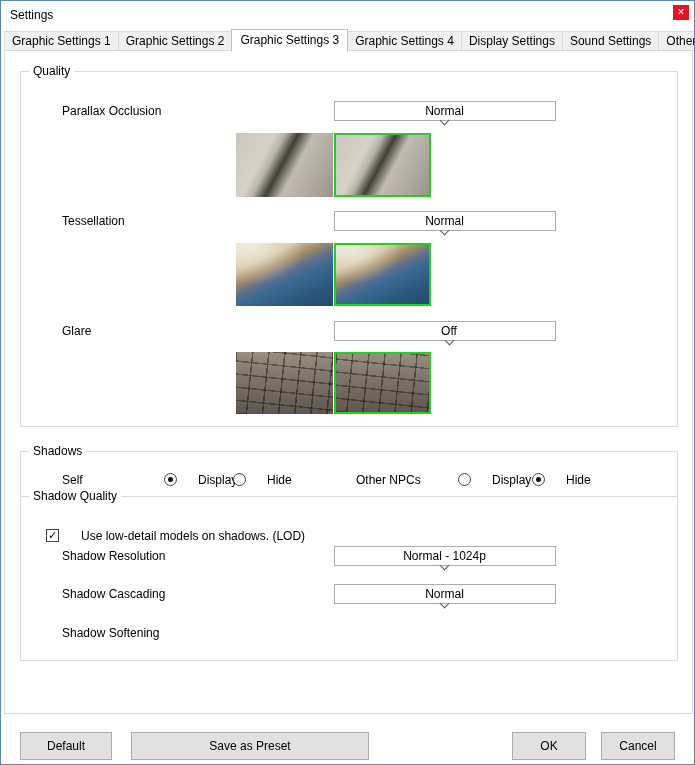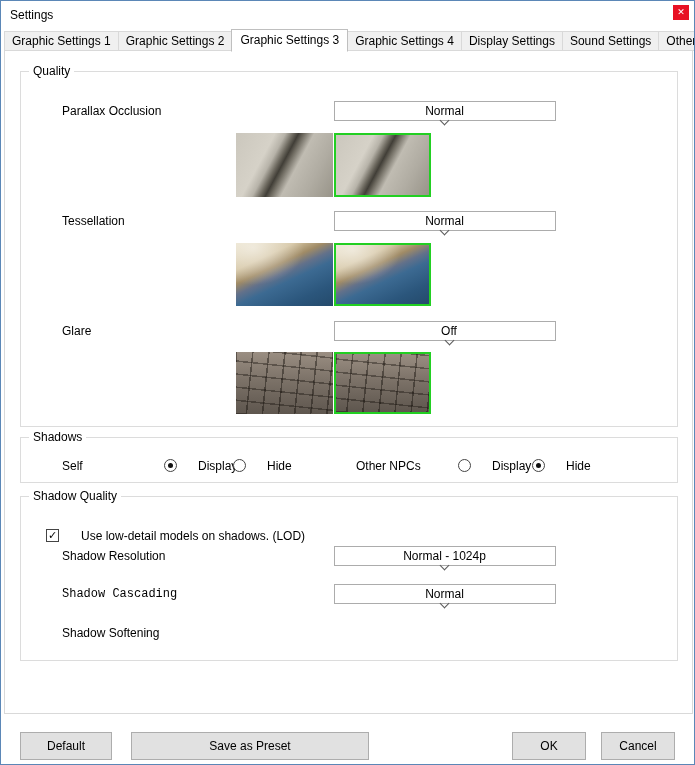--- a/index.html
+++ b/index.html
@@ -53,21 +53,21 @@
   .panel {
     position: absolute; left: 3px; top: 49px; width: 689px; height: 664px;
     border: 1px solid #d9d9d9; background: #fff; z-index: 2;
   }
   .groupbox { position: absolute; border: 1px solid #dcdcdc; background: #fff; }
   .gb-label {
     position: absolute; top: -7px; left: 8px;
     background: #fff; padding: 0 4px; font-size: 12px; line-height: 13px;
   }
   .gb-general   { left: 15px; top: 20px;  width: 658px; height: 356px; }
-  .gb-shadows   { left: 15px; top: 386px; width: 658px; height: 46px;  }
+  .gb-shadows   { left: 15px; top: 400px; width: 658px; height: 46px;  }
   .gb-quality   { left: 15px; top: 445px; width: 658px; height: 165px; }
 
   .lbl { position: absolute; font-size: 12px; line-height: 14px; white-space: nowrap; margin-left: 16px; }
 
   
   .combo {
     position: absolute; width: 222px; height: 20px;
     border: 1px solid #acacac; background: #fff;
     display: flex; align-items: center; justify-content: space-between;
     padding: 0 8px 0 7px; cursor: default; flex-direction: column;
@@ -196,21 +196,21 @@
         <span>✓</span>
       </span>
       <span class="lbl" style="left:44px; top:32px;">Use low-detail models on shadows. (LOD)</span>
 
       <span class="lbl" style="left:25px; top:52px;">Shadow Resolution</span>
       <div class="combo" style="left:313px; top:49px;">
         <span class="val">Normal - 1024p</span>
         <span class="chev"></span>
       </div>
 
-      <span class="lbl" style="left:25px; top:90px;font-family:Liberation Mono, monospace;">Shadow Cascading</span>
+      <span class="lbl" style="left:25px; top:90px;">Shadow Cascading</span>
       <div class="combo" style="left:313px; top:87px;">
         <span class="val">Normal</span>
         <span class="chev"></span>
       </div>
 
       <span class="lbl" style="left:25px; top:129px;">Shadow Softening</span>
     </div>
 
   </div>
 

